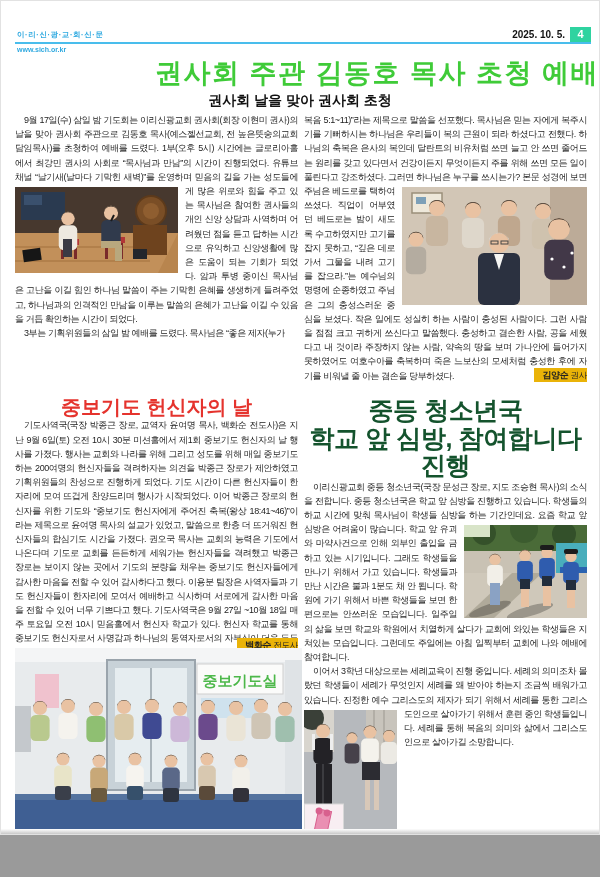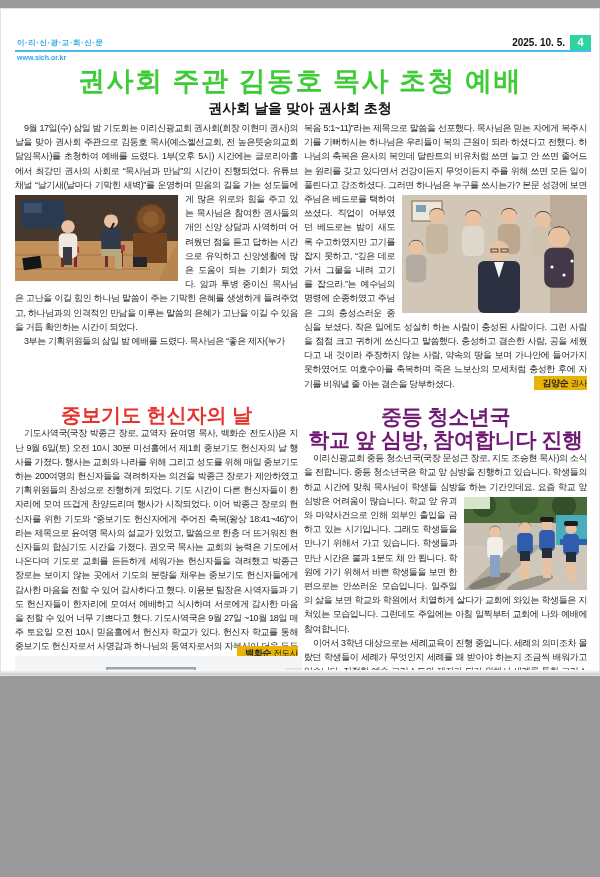--- a/index.html
+++ b/index.html
@@ -1,46 +1,46 @@
 <!DOCTYPE html>
 <html><head>
 <meta charset="utf-8">
 <style>
   html,body{margin:0;padding:0;background:#9a9a9a;}
-  .page{position:relative;width:600px;height:668px;background:#fff;margin:8px auto;
+  .page{position:relative;width:600px;height:835px;background:#fff;margin:0 auto;
         font-family:"Liberation Sans","DejaVu Sans",sans-serif;overflow:hidden;
         border:1px solid #e2e2e2;box-sizing:border-box;}
   
   .masthead{position:absolute;left:16px;top:29px;font-size:7.5px;font-weight:bold;
         color:#2fa9e0;letter-spacing:.6px;}
   .hline{position:absolute;left:14px;right:8px;top:41px;height:2px;background:#49bdec;}
   .site{position:absolute;left:16px;top:45px;font-size:7px;font-weight:bold;color:#2fa9e0;}
   .dateline{position:absolute;right:34px;top:28px;font-size:10px;font-weight:bold;color:#111;}
   .pagebadge{position:absolute;right:8px;top:26px;width:21px;height:15px;background:#2fd3a0;
         color:#fff;font-size:11px;font-weight:bold;text-align:center;line-height:15px;}
   
-  .a1-title{position:absolute;left:0;right:0;top:54px;text-align:center;font-size:27px;
+  .a1-title{position:absolute;left:0;right:0;top:54px;text-align:right;font-size:27px;
         font-weight:800;color:#3fcb38;letter-spacing:1.5px;}
   .a1-sub{position:absolute;left:0;right:0;top:91px;text-align:center;font-size:14px;
         font-weight:bold;color:#111;}
   
   .col{position:absolute;width:283px;overflow:hidden;font-size:9px;line-height:14.2px;
         color:#1d1d1d;text-align:justify;word-break:break-all;letter-spacing:-.4px;}
   .col p{margin:0;}
   .ind{text-indent:9px;}
   #a1L{left:14px;top:112px;height:266px;}
   #a1R{left:303px;top:112px;height:269px;}
   #a2{left:14px;top:395px;height:256px;}
   #a3{left:303px;top:396px;height:447px;}
   .ph-l{float:left;margin:3px 7px 1px 0;display:block;}
   .ph-r{float:right;margin:3px 0 2px 7px;display:block;}
   .ph svg{display:block;}
   .sec-title{color:#e5332d;font-weight:800;text-align:center;font-size:20px;
         letter-spacing:0;margin:0 0 7px 0;line-height:1.12;text-indent:0;}
-  .sec-title2{color:#701a75;font-weight:800;text-align:center;font-size:21px;
+  .sec-title2{color:#14532d;font-weight:800;text-align:center;font-size:25px;
         margin:0 0 7px 0;line-height:1.1;text-indent:0;}
   .byline{position:absolute;right:0;bottom:0;background:#eab308;padding-left:8px;
         font-size:8.5px;color:#222;letter-spacing:-.3px;}
   .byline b{font-size:9px;}
   
   .photo3{position:absolute;left:14px;top:647px;}
   .botrule{position:absolute;left:14px;width:576px;top:846px;height:2px;background:#161616;}
   .pgedge{position:absolute;left:0;right:0;bottom:0;height:5px;
         background:linear-gradient(#fdfdfd,#c9c9c9);}
 </style>

